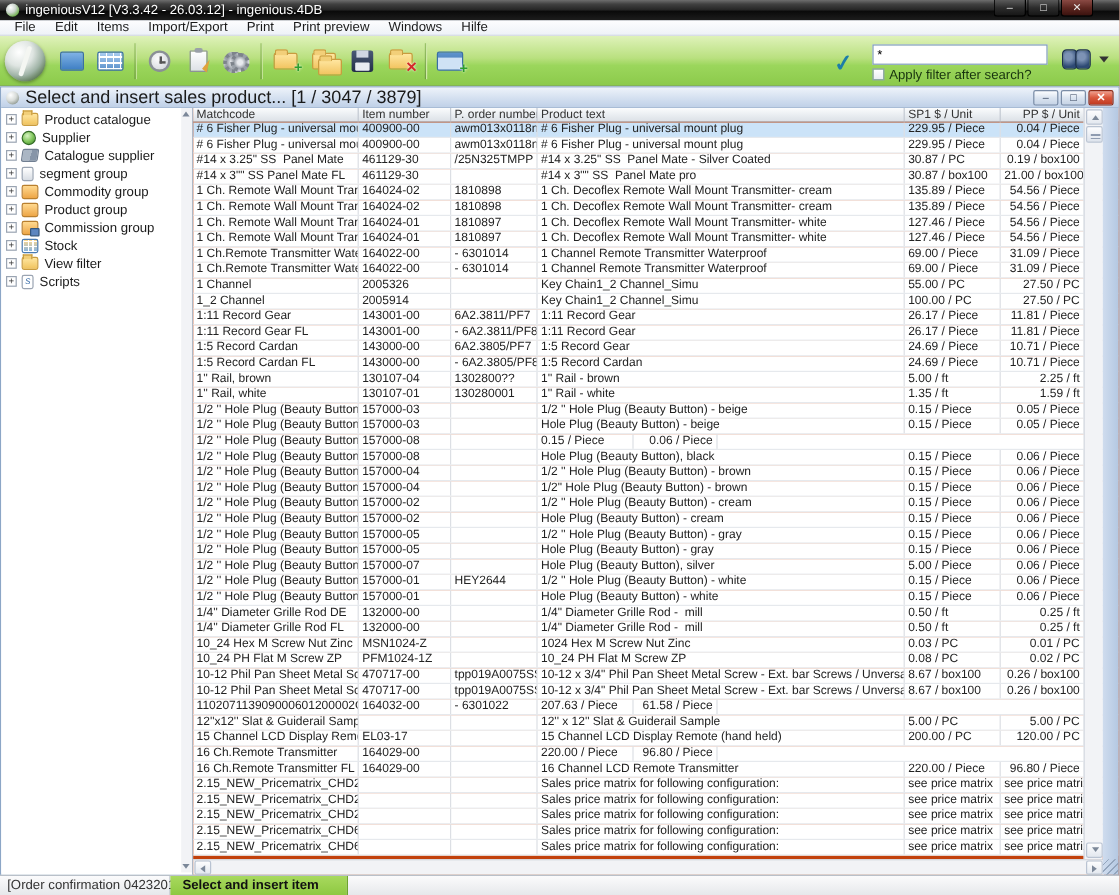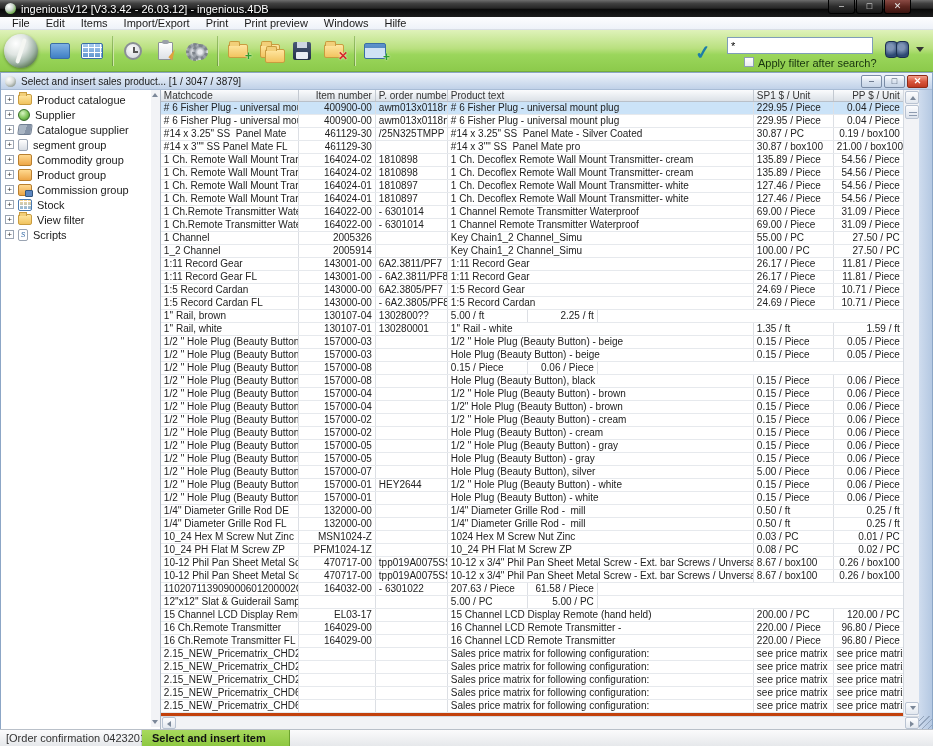--- a/index.html
+++ b/index.html
@@ -78,37 +78,37 @@
   .ic-floppy { width:18px; height:18px; background:linear-gradient(#4a5a77,#232f47); border-radius:2px; position:relative; }
   .ic-floppy::before { content:""; position:absolute; left:4px; top:0; width:10px; height:6px; background:#cfd6e2; }
   .ic-floppy::after { content:""; position:absolute; left:3px; bottom:1px; width:12px; height:7px; background:#e8ecf2; border-radius:1px; }
   .ic-window { width:22px; height:16px; border:1px solid #3a6ea5; border-radius:2px; position:relative;
     background:linear-gradient(#cfe2f5 0 0) 0 4px/100% 12px no-repeat, linear-gradient(#5d93cc,#3f6fae); }
   
   .tb-right { position:absolute; right:6px; top:3px; width:232px; height:38px; }
   .ic-check { position:absolute; left:0; top:8px; color:#1c7da8; font-size:19px; font-weight:bold; transform:rotate(-6deg); }
   .search-input { position:absolute; left:32px; top:4px; width:146px; height:17px;
     border:1px solid #7f9db9; background:#fff; font-size:11px; padding:0 3px; font-family:"Liberation Sans",sans-serif; }
-  .filter-row { position:absolute; left:49px; top:24px; display:flex; align-items:flex-start; }
+  .filter-row { position:absolute; left:32px; top:24px; display:flex; align-items:flex-start; }
   .cbx { width:10px; height:10px; border:1px solid #8ea0b5; background:linear-gradient(#fff,#e9edf2); margin-right:4px; }
   .filter-label { font-size:11px; color:#17330e; }
   .ic-binoc { position:absolute; left:190px; top:8px; width:24px; height:15px; }
   .ic-binoc::before, .ic-binoc::after { content:""; position:absolute; top:0; width:11px; height:15px;
     background:radial-gradient(circle at 40% 35%, #7d93b5 25%, #2e4a74 70%); border-radius:4px; border:1px solid #1c2f4e; }
   .ic-binoc::before { left:0; } .ic-binoc::after { right:0; }
   .dd-arrow { position:absolute; left:221px; top:14px; width:0; height:0;
     border-left:4px solid transparent; border-right:4px solid transparent; border-top:5px solid #333; }
   
   .child { position:absolute; top:72px; left:0; width:933px; height:657px;
     background:#e8eef6; border:1px solid #8ca6c6; }
   .child-titlebar { height:17px; background:linear-gradient(#eef3fa,#d4e0f0 55%,#c0d1e8);
     border-bottom:1px solid #a8bcd6; display:flex; align-items:center; padding:0 4px; position:relative; }
   .child-icon { width:11px; height:11px; border-radius:50%;
     background:radial-gradient(circle at 35% 30%, #fff, #d8dcd9 45%, #909a92 80%); margin-right:5px; }
-  .child-title { font-size:10px; color:#1a1a1a; white-space:nowrap; }
+  .child-title { font-size:15px; color:#1a1a1a; white-space:nowrap; }
   .child-btns { position:absolute; right:4px; top:2px; display:flex; }
   .cbtn { width:21px; height:13px; margin-left:2px; border:1px solid #7a8ca6; border-radius:2px;
     background:linear-gradient(#fdfeff,#dbe4f0 50%,#c6d4e6); font-size:9px; line-height:11px; text-align:center; color:#33435c; }
   .cbtn.close { background:linear-gradient(#f2a08e,#d9573d 50%,#c03a20); color:#fff; border-color:#8f2a16; font-weight:bold; }
   .child-body { display:flex; height:639px; }
   
   .sidebar { width:160px; background:#ffffff; border-right:1px solid #aeb8c6; position:relative; padding-top:2px; }
   .tree-item { height:15px; display:flex; align-items:center; padding-left:4px; white-space:nowrap; }
   .expander { width:9px; height:9px; border:1px solid #9aa4b2; background:#fff; color:#333;
     font-size:8px; line-height:7px; text-align:center; margin-right:4px; flex:0 0 auto; }
@@ -139,21 +139,21 @@
   .tablewrap { position:relative; width:772px; background:#c2410c; }
   .thead { display:flex; height:12px;
     background:linear-gradient(#fbfcfd,#e9edf1 55%,#dce1e7); border-bottom:1px solid #b9c0c9; }
   .th { font-size:10px; color:#333; padding:0 3px; border-right:1px solid #c3c9d1;
     white-space:nowrap; overflow:hidden; line-height:12px; }
   .tbody { height:613px; overflow:hidden; }
   .tr { display:flex; height:13px; border-bottom:1px solid #e6e9ed; background:#fff; }
   .tr.selected { background:#cbe3f8; }
   .td { font-size:10px; color:#222; padding:0 3px; border-right:1px solid #dcdfe4;
     white-space:pre; overflow:hidden; line-height:12px; }
-  .c0 { width:138px; } .c1 { width:77px;text-align:right; } .c2 { width:72px; }
+  .c0 { width:138px; } .c1 { width:77px; } .c2 { width:72px; }
   .c3 { width:306px; } .c4 { width:80px; text-align:left; } .c5 { width:70px; text-align:right; }
   
   .vscroll { position:absolute; right:13px; top:0; width:16px; height:626px; background:#f2f3f6; border-left:1px solid #d4d9e0; }
   .sc-btn { position:absolute; left:1px; width:14px; height:13px; border:1px solid #b9c3d2; border-radius:2px;
     background:linear-gradient(#fdfdfe,#e3e8ef); }
   .sc-btn.up { top:1px; } .sc-btn.down { bottom:1px; }
   .sc-btn .tri-up { left:4px; top:4px; } .sc-btn .tri-dn { left:4px; bottom:4px; }
   .vthumb { position:absolute; left:1px; top:15px; width:14px; height:14px; border:1px solid #b9c3d2; border-radius:2px;
     background:linear-gradient(#fdfdfe,#dde3ec); }
   .vthumb::after { content:""; position:absolute; left:3px; top:4px; width:8px; height:6px;
@@ -462,20 +462,21 @@
             <div class="td c1">143000-00</div>
             <div class="td c2">- 6A2.3805/PF8</div>
             <div class="td c3">1:5 Record Cardan</div>
             <div class="td c4">24.69 / Piece</div>
             <div class="td c5">10.71 / Piece</div>
           </div>
           <div class="tr">
             <div class="td c0">1'' Rail, brown</div>
             <div class="td c1">130107-04</div>
             <div class="td c2">1302800??</div>
+            <div class="td c3">1'' Rail - brown</div>
             <div class="td c4">5.00 / ft</div>
             <div class="td c5">2.25 / ft</div>
           </div>
           <div class="tr">
             <div class="td c0">1'' Rail, white</div>
             <div class="td c1">130107-01</div>
             <div class="td c2">130280001</div>
             <div class="td c3">1'' Rail - white</div>
             <div class="td c4">1.35 / ft</div>
             <div class="td c5">1.59 / ft</div>
@@ -635,36 +636,36 @@
             <div class="td c0">110207113909000601200002Q</div>
             <div class="td c1">164032-00</div>
             <div class="td c2">- 6301022</div>
             <div class="td c4">207.63 / Piece</div>
             <div class="td c5">61.58 / Piece</div>
           </div>
           <div class="tr">
             <div class="td c0">12''x12'' Slat &amp; Guiderail Sample</div>
             <div class="td c1"></div>
             <div class="td c2"></div>
+            <div class="td c3">12'' x 12'' Slat &amp; Guiderail Sample</div>
             <div class="td c4">5.00 / PC</div>
             <div class="td c5">5.00 / PC</div>
           </div>
           <div class="tr">
             <div class="td c0">15 Channel LCD Display Remote</div>
             <div class="td c1">EL03-17</div>
             <div class="td c2"></div>
             <div class="td c3">15 Channel LCD Display Remote (hand held)</div>
             <div class="td c4">200.00 / PC</div>
             <div class="td c5">120.00 / PC</div>
           </div>
           <div class="tr">
             <div class="td c0">16 Ch.Remote Transmitter</div>
             <div class="td c1">164029-00</div>
             <div class="td c2"></div>
-            <div class="td c3">16 Channel LCD Remote Transmitter -</div>
             <div class="td c4">220.00 / Piece</div>
             <div class="td c5">96.80 / Piece</div>
           </div>
           <div class="tr">
             <div class="td c0">16 Ch.Remote Transmitter FL</div>
             <div class="td c1">164029-00</div>
             <div class="td c2"></div>
             <div class="td c3">16 Channel LCD Remote Transmitter</div>
             <div class="td c4">220.00 / Piece</div>
             <div class="td c5">96.80 / Piece</div>

